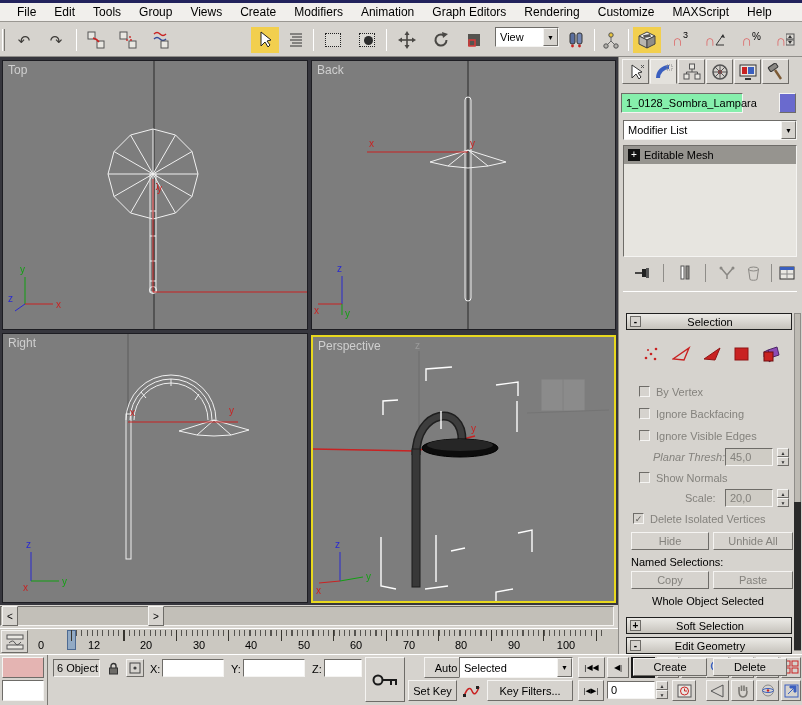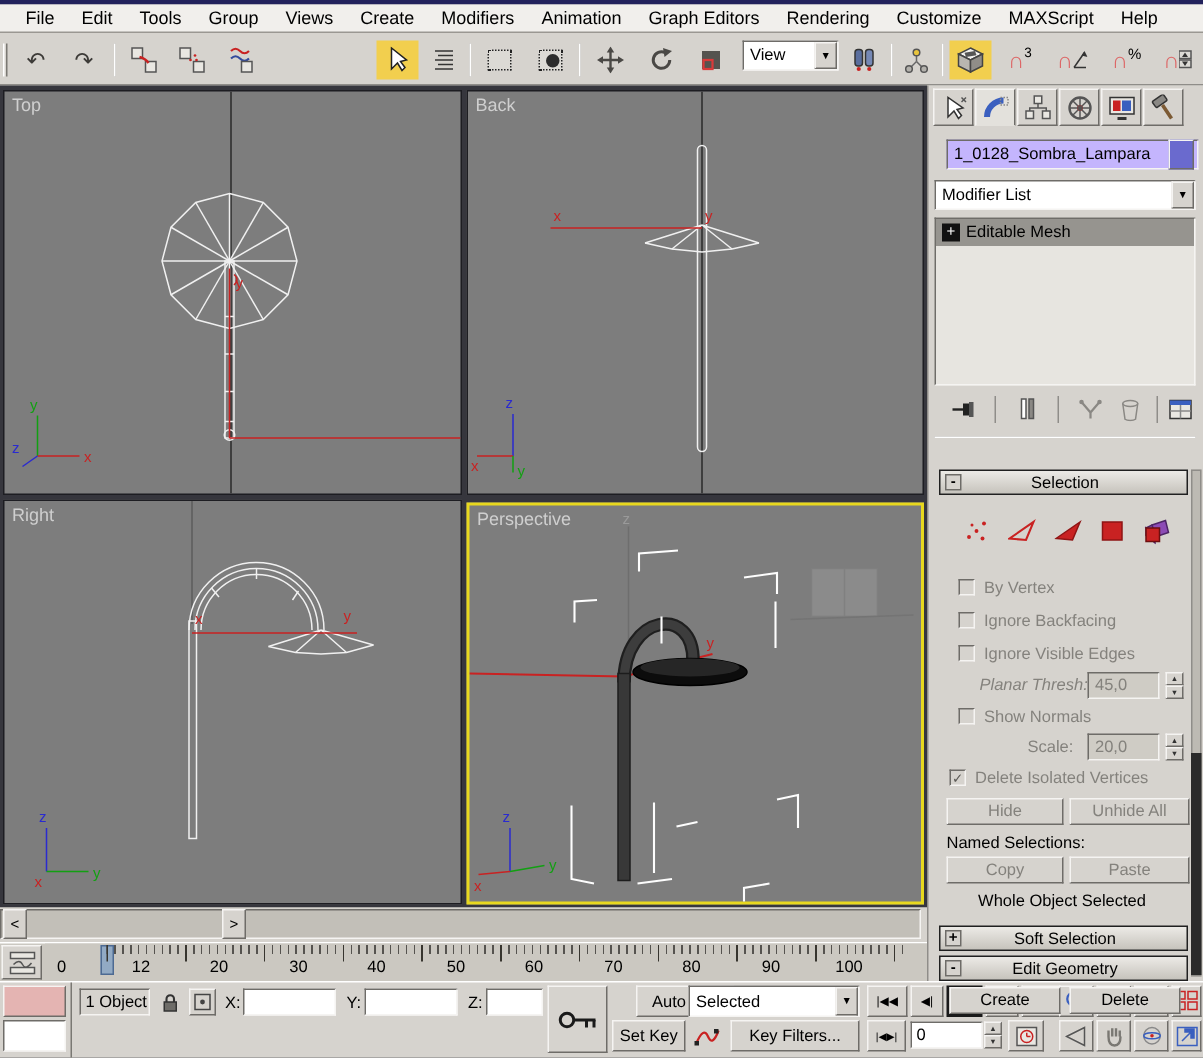--- a/index.html
+++ b/index.html
@@ -426,21 +426,21 @@
       <span class="ticklabel" style="left:472px;">90</span>
       <span class="ticklabel" style="left:524px;">100</span>
     </div>
   </div>
 
   <div class="statusbar">
     <div class="swatch raised" style="top:2px;background:#e4b4b2;"></div>
     <div class="swatch sunken" style="top:25px;background:#fff;"></div>
     <div class="abs" style="left:47px;top:0;width:1px;height:51px;background:#7a7873;"></div>
 
-    <div class="sfield sunken" style="left:53px;top:4px;width:47px;">1 Object</div>
+    <div class="sfield sunken" style="left:53px;top:4px;width:47px;">6 Object</div>
     <div class="abs btn" style="left:104px;top:4px;width:18px;height:18px;">
       <svg width="11" height="13">
           <path d="M3,6 V4 a2.5,2.5 0 0 1 5,0 V6" stroke="#333" fill="none" stroke-width="1.4"></path>
           <rect x="1.5" y="6" width="8" height="6" fill="#6e6c68" stroke="#333"></rect>
         </svg>
     </div>
     <div class="abs btn raised" style="left:126px;top:4px;width:18px;height:18px;">
       <svg width="12" height="12">
           <rect x="1" y="1" width="10" height="10" fill="none" stroke="#444"></rect>
           <circle cx="6" cy="6" r="1.6" fill="#444"></circle>
@@ -596,21 +596,21 @@
           <line x1="6" y1="16" x2="12" y2="16" stroke="#333" stroke-width="2"></line>
         </svg>
     </div>
     <div class="tab" style="left:143px;">
       <svg width="18" height="18">
           <rect x="2" y="2" width="9" height="5" rx="1" fill="#8a8884" stroke="#333" transform="rotate(-35 6 5)"></rect>
           <line x1="8" y1="7" x2="14" y2="16" stroke="#7c5a34" stroke-width="2.4"></line>
         </svg>
     </div>
 
-    <div class="abs sunken" style="left:12px;top:36px;width:168px;height:20px;background:#c4b5fd;display:flex;align-items:center;padding-left:4px;">
+    <div class="abs sunken" style="left:2px;top:36px;width:122px;height:20px;background:#86efac;display:flex;align-items:center;padding-left:4px;">
       <span>1_0128_Sombra_Lampara</span>
     </div>
     <div class="abs raised" style="left:160px;top:36px;width:17px;height:20px;background:#6a6ace;"></div>
 
     <div class="abs dd sunken" style="left:4px;top:63px;width:174px;height:20px;">
       <span class="dtxt">Modifier List</span>
       <span class="darr raised">▼</span>
     </div>
 
     <div class="abs sunken" style="left:4px;top:88px;width:174px;height:112px;background:#e7e5e0;">

